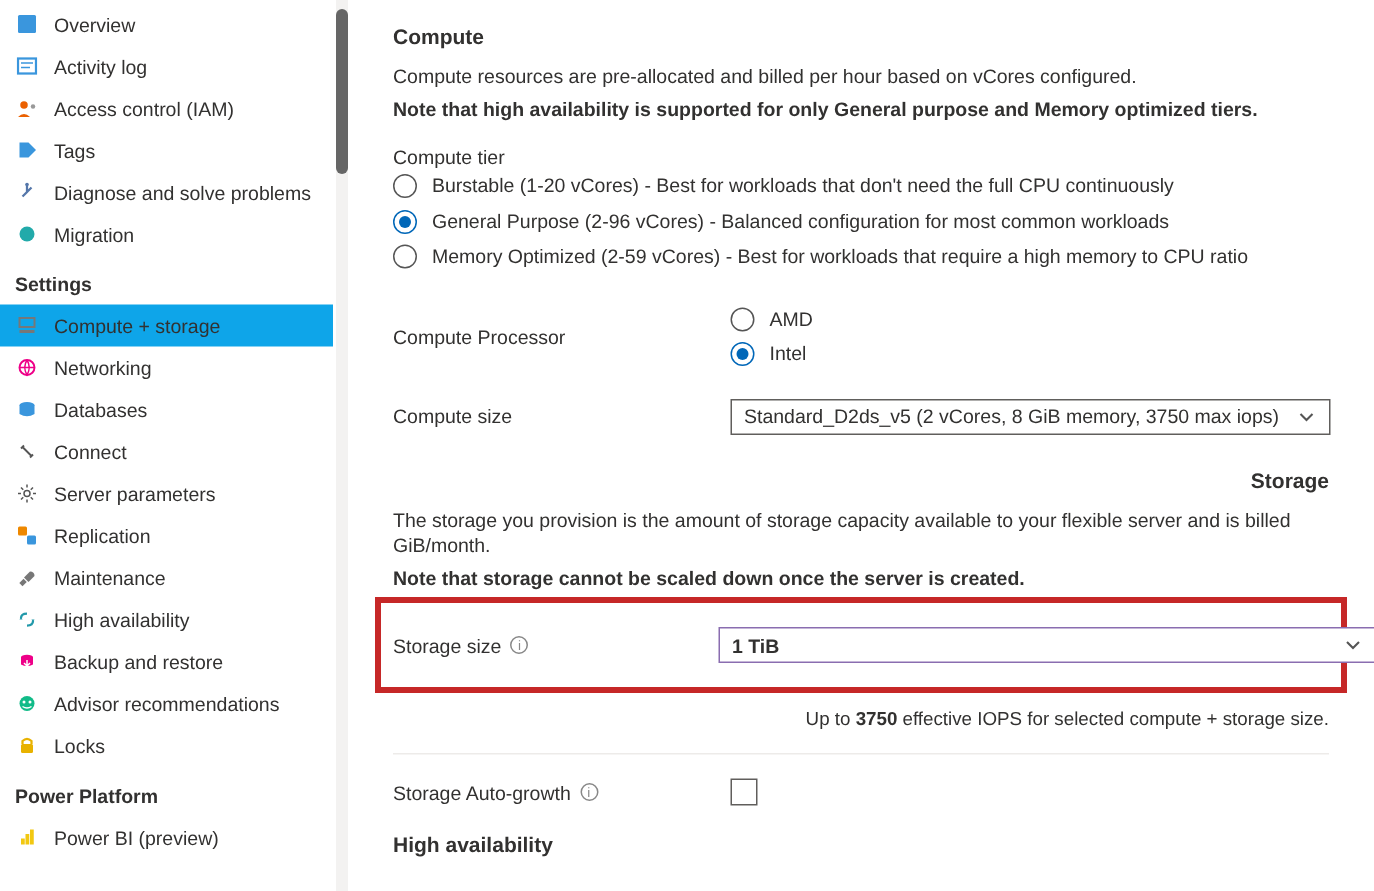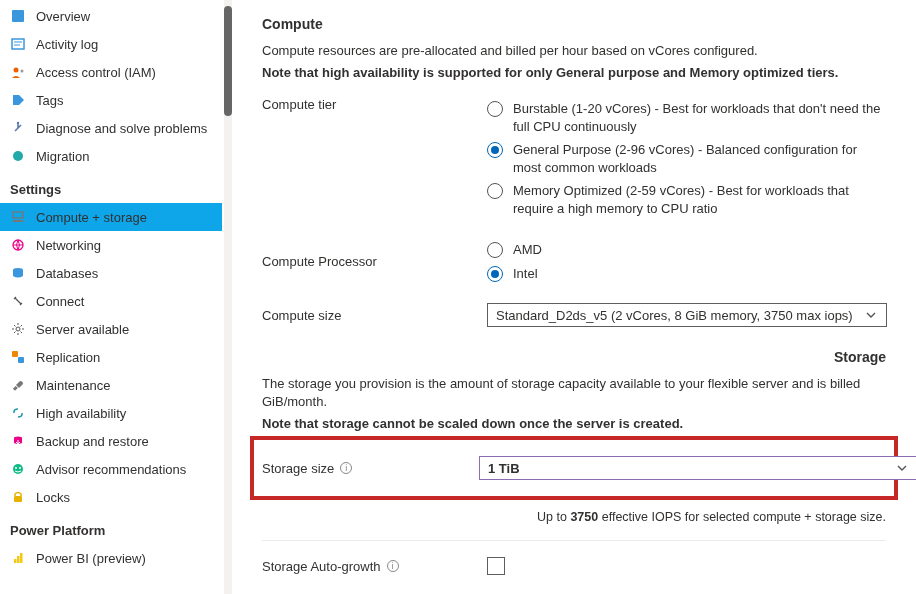--- a/index.html
+++ b/index.html
@@ -249,21 +249,21 @@
         </span>
       <span>Connect</span>
     </div>
     <div class="side-item">
       <span class="icon-slot">
           <svg width="14" height="14">
             <circle cx="7" cy="7" r="2" fill="none" stroke="#555"></circle>
             <path d="M7 1 L7 3 M7 11 L7 13 M1 7 L3 7 M11 7 L13 7 M3 3 L4.5 4.5 M9.5 9.5 L11 11 M11 3 L9.5 4.5 M4.5 9.5 L3 11" stroke="#555"></path>
           </svg>
         </span>
-      <span>Server available</span>
+      <span>Server parameters</span>
     </div>
     <div class="side-item">
       <span class="icon-slot">
           <svg width="14" height="14">
             <rect x="1" y="1" width="6" height="6" fill="#e80" rx="1"></rect>
             <rect x="7" y="7" width="6" height="6" fill="#3a96dd" rx="1"></rect>
           </svg>
         </span>
       <span>Replication</span>
     </div>
@@ -335,21 +335,21 @@
 <div class="vscroll">
   <div class="vscroll-thumb"></div>
 </div>
 
 <div class="main">
 
   <div class="h3">Compute</div>
   <div class="desc">Compute resources are pre-allocated and billed per hour based on vCores configured.</div>
   <div class="desc bold">Note that high availability is supported for only General purpose and Memory optimized tiers.</div>
 
-  <div class="row" style="align-items:flex-start;margin-top:10px;">
+  <div class="row" style="align-items:flex-start;margin-top:10px;flex-direction:column;">
     <div class="row-label">Compute tier</div>
     <div class="row-ctrl">
       <div class="radio-opt">
         <div class="radio"></div>
         <div class="opt-text">Burstable (1-20 vCores) - Best for workloads that don't need the full CPU continuously</div>
       </div>
       <div class="radio-opt">
         <div class="radio checked"></div>
         <div class="opt-text">General Purpose (2-96 vCores) - Balanced configuration for most common workloads</div>
       </div>

